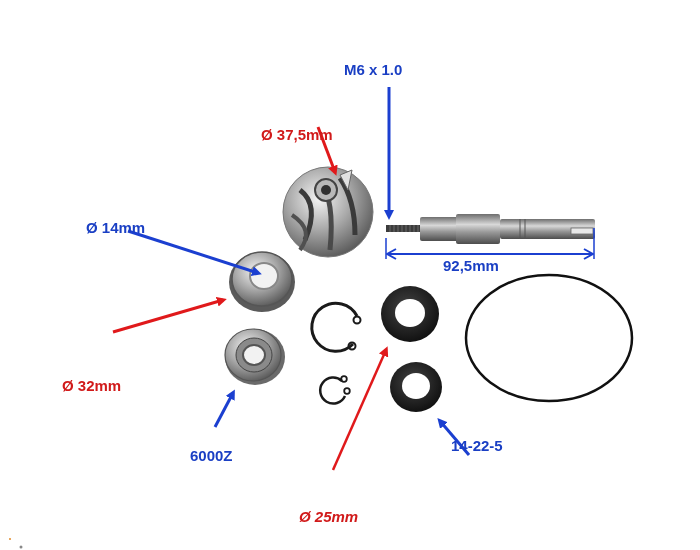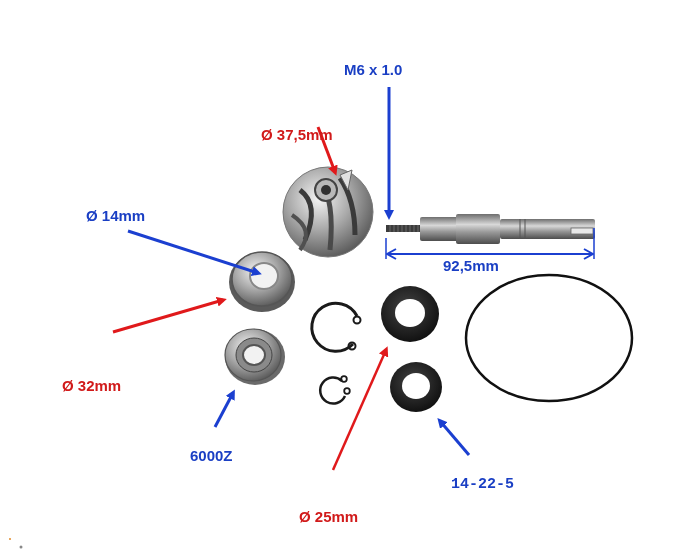--- a/index.html
+++ b/index.html
@@ -134,19 +134,19 @@
 
       <line x1="469" y1="455" x2="440" y2="421" stroke="#1b3fd0" stroke-width="3" marker-end="url(#blueHead)"></line>
     </g>
 
     <circle cx="10" cy="539" r="1" fill="#e08a2a"></circle>
     <circle cx="21" cy="547" r="1.5" fill="#888"></circle>
   </svg>
 
   <div class="label blue" style="left:344px; top:62px;">M6 x 1.0</div>
   <div class="label red" style="left:261px; top:102px;">Ø 37,5mm</div>
-  <div class="label blue" style="left:86px; top:208px;">Ø 14mm</div>
+  <div class="label blue" style="left:86px; top:220px;">Ø 14mm</div>
   <div class="label red" style="left:62px; top:353px;">Ø 32mm</div>
   <div class="label blue" style="left:443px; top:258px;">92,5mm</div>
   <div class="label blue" style="left:190px; top:448px;">6000Z</div>
-  <div class="label red" style="left:299px; top:484px;">Ø 25mm</div>
-  <div class="label blue" style="left:451px; top:477px;font-family:Liberation Mono, monospace;">14-22-5</div>
+  <div class="label red" style="left:299px; top:484px;font-style:italic;">Ø 25mm</div>
+  <div class="label blue" style="left:451px; top:438px;">14-22-5</div>
 </div>
 
 </body></html>

